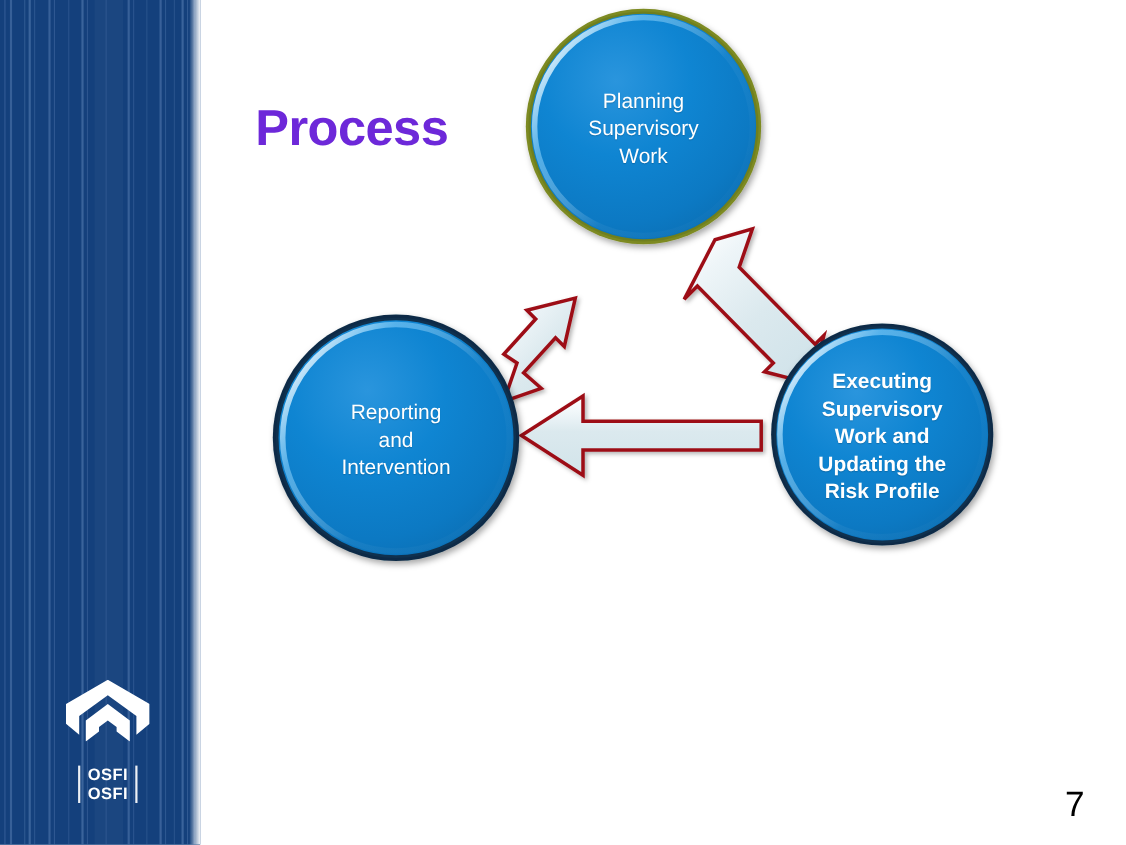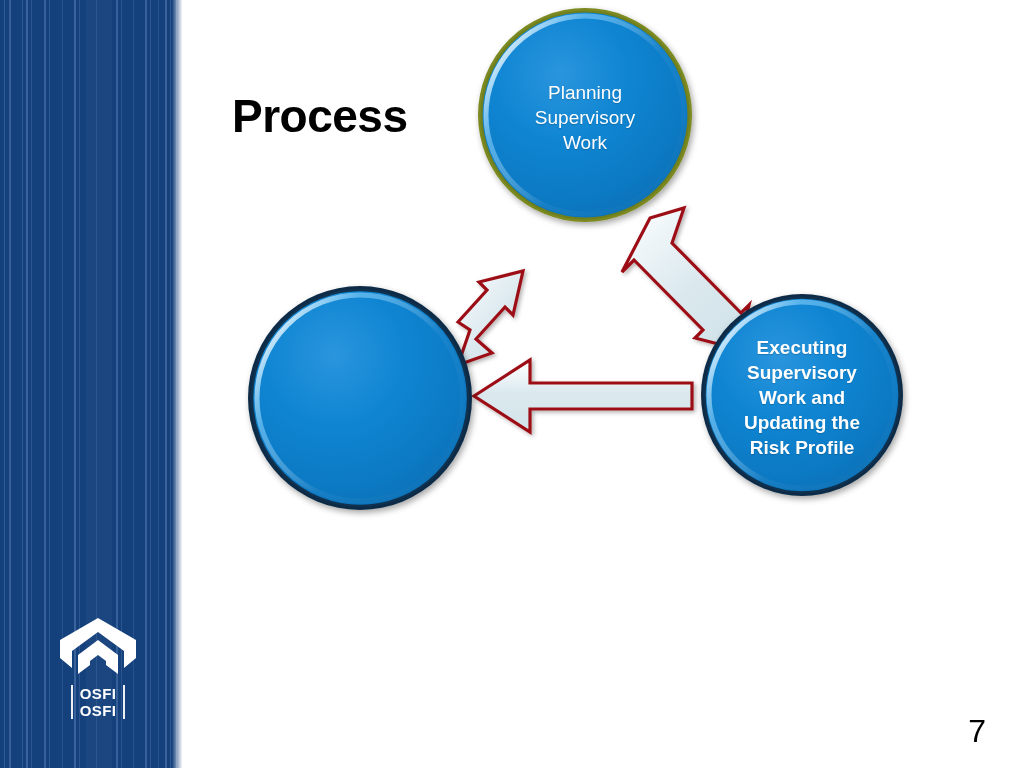--- a/index.html
+++ b/index.html
@@ -53,21 +53,21 @@
     width: 96px;
     text-align: center;
   }
   #logo-mark {
     width: 76px;
     height: 56px;
     margin: 0 auto;
     display: block;
   }
   #logo-wordmark {
-    margin-top: 11px;
+    margin-top: 22px;
     display: flex;
     align-items: stretch;
     justify-content: center;
     gap: 7px;
   }
   .logo-rule {
     width: 2px;
     background: #ffffff;
     opacity: 0.92;
   }
@@ -81,21 +81,21 @@
     font-family: "Liberation Sans", sans-serif;
   }
 
   
   #slide-title {
     position: absolute;
     left: 232px;
     top: 89px;
     font-size: 46px;
     font-weight: bold;
-    color: #000000;
+    color: #6d28d9;
     letter-spacing: -0.5px;
     font-family: "Liberation Sans", sans-serif;
     white-space: nowrap;
   }
 
   #page-number {
     position: absolute;
     right: 38px;
     bottom: 18px;
     font-size: 32px;
@@ -283,15 +283,18 @@
   <div class="node-label" style="left:303px; top:80px; width:200px;">Planning
 Supervisory
 Work</div>
 
   <div class="node-label" style="left:513px; top:335px; width:214px;font-weight:bold;">Executing
 Supervisory
 Work and
 Updating the
 Risk Profile</div>
 
+  <div class="node-label" style="left:70px; top:363px; width:216px;">Reporting
+and
+Intervention</div>
 </div>
 
 <div id="page-number">7</div>
 
 </body></html>

